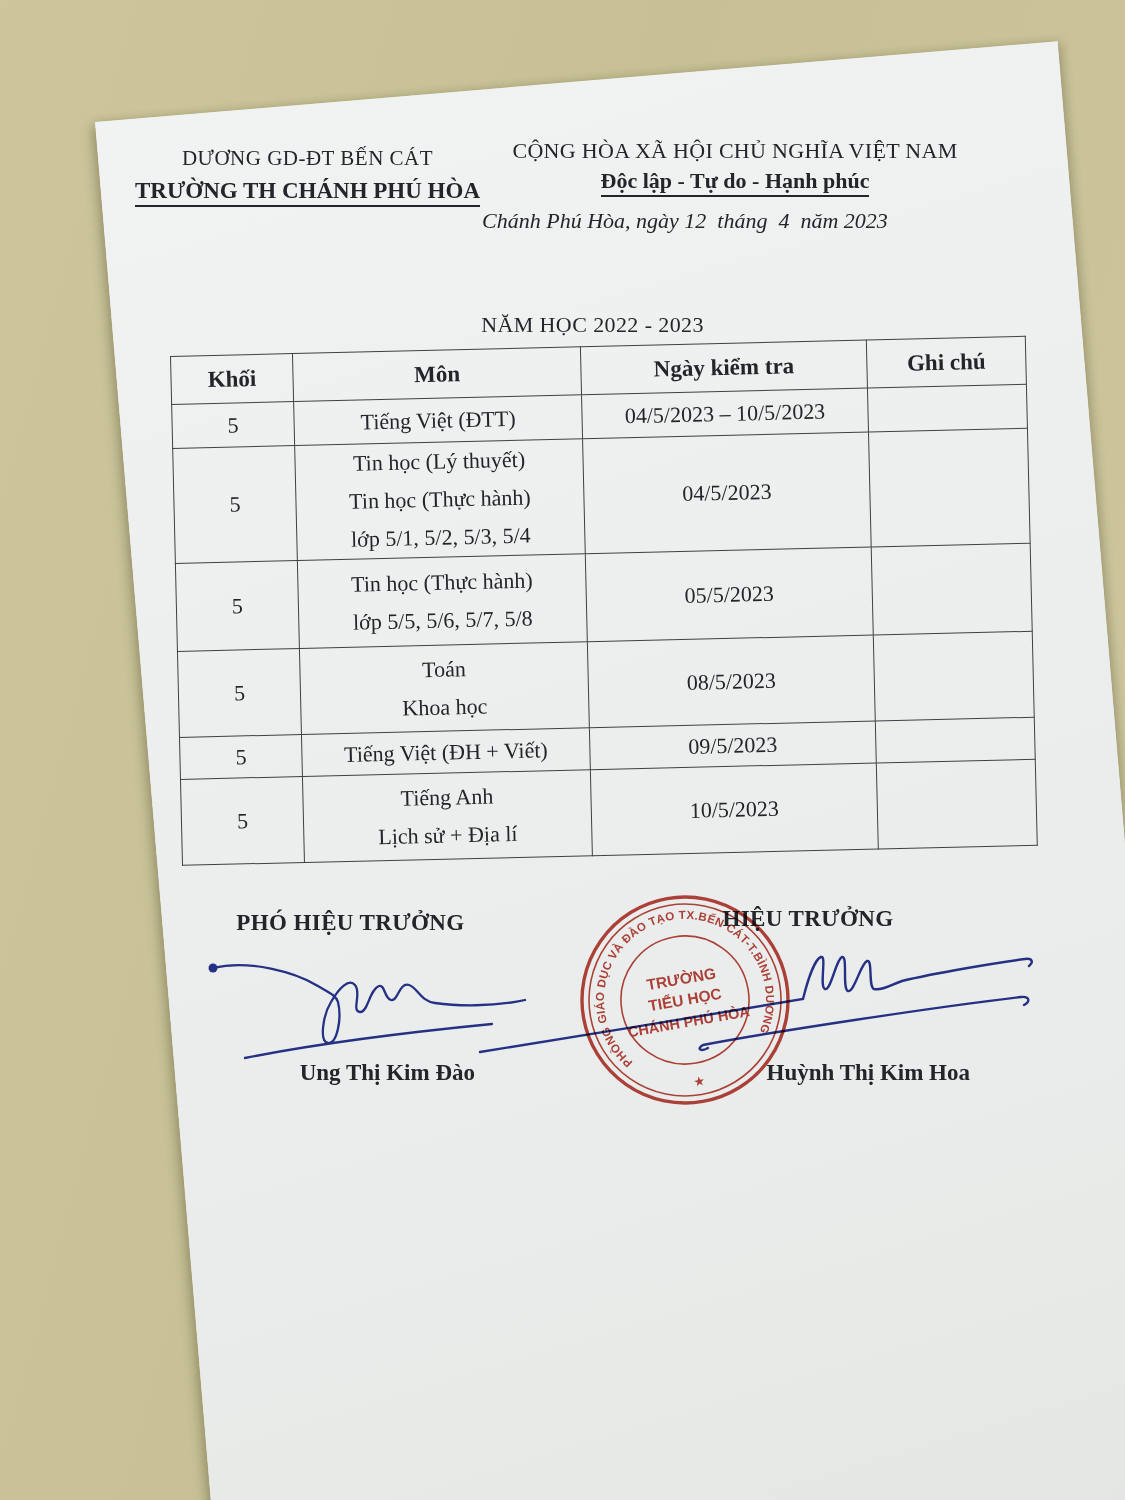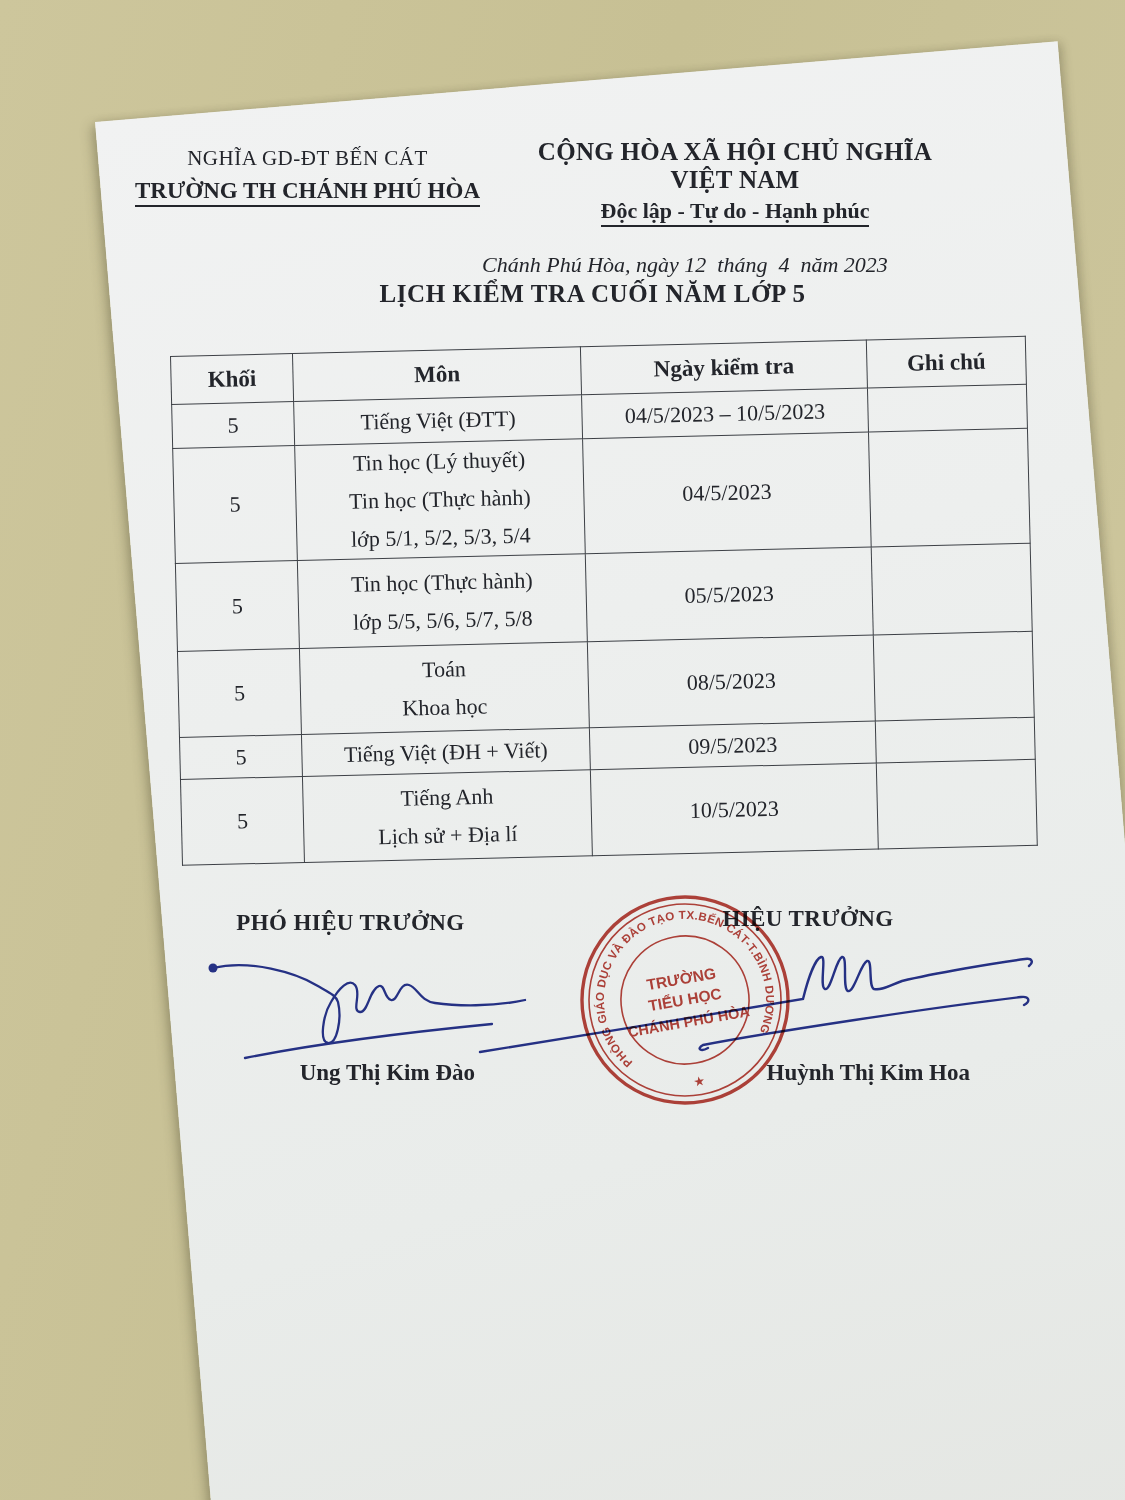--- a/index.html
+++ b/index.html
@@ -14,21 +14,21 @@
     transform:rotate(-4.8deg);transform-origin:top left;
     background:linear-gradient(168deg,#f1f2f2 0%,#edefee 35%,#e9ecea 65%,#e3e5e1 100%);
     box-shadow:-4px 4px 12px rgba(70,66,40,.35), 4px 2px 10px rgba(70,66,40,.22);
   }
   .content{position:absolute;left:0;top:0;width:1125px;height:1500px;}
   .abs{position:absolute;}
   .center{text-align:center;}
   .hdr-line1{font-size:21px;letter-spacing:.5px;}
   .hdr-line2{font-size:23px;font-weight:bold;margin-top:7px;}
   .hdr-line2 .u, .hdr-right .u{display:inline-block;border-bottom:2px solid #23252b;padding-bottom:1px;}
-  .hdr-right-line1{font-size:25px;font-weight:bold;letter-spacing:.3px;}
+  .hdr-right-line1{font-size:22px;font-weight:normal;letter-spacing:.3px;}
   .hdr-right-line2{font-size:22px;font-weight:bold;margin-top:4px;}
   .dateline{font-size:22px;font-style:italic;white-space:pre-wrap;}
   .title1{font-size:25px;font-weight:bold;letter-spacing:.6px;}
   .title2{font-size:22px;letter-spacing:.4px;}
   table.exam{
     border-collapse:collapse;table-layout:fixed;width:855px;
     transform:rotate(-1.35deg);transform-origin:top left;
   }
   table.exam td,table.exam th{
     border:1.6px solid #3d4046;text-align:center;vertical-align:middle;
@@ -42,32 +42,32 @@
   .ink{mix-blend-mode:multiply;}
 </style>
 </head>
 <body>
 
 <div class="paper"></div>
 
 <div class="content">
 
   <div class="abs center" style="left:135px;top:146px;width:345px;">
-    <div class="hdr-line1">NGHĨA GD-ĐT BẾN CÁT</div>
+    <div class="hdr-line1">DƯƠNG GD-ĐT BẾN CÁT</div>
     <div class="hdr-line2"><span class="u">TRƯỜNG TH CHÁNH PHÚ HÒA</span></div>
   </div>
 
   <div class="abs center hdr-right" style="left:505px;top:138px;width:460px;">
     <div class="hdr-right-line1">CỘNG HÒA XÃ HỘI CHỦ NGHĨA VIỆT NAM</div>
     <div class="hdr-right-line2"><span class="u">Độc lập - Tự do - Hạnh phúc</span></div>
   </div>
 
-  <div class="abs center dateline" style="left:420px;top:208px;width:530px;margin-top:44px;">Chánh Phú Hòa, ngày 12  tháng  4  năm 2023</div>
+  <div class="abs center dateline" style="left:420px;top:208px;width:530px;">Chánh Phú Hòa, ngày 12  tháng  4  năm 2023</div>
 
-  <div class="abs center title1" style="left:165px;top:280px;width:855px;">LỊCH KIỂM TRA CUỐI NĂM LỚP 5</div>
+  <div class="abs center title2" style="left:165px;top:312px;width:855px;">NĂM HỌC 2022 - 2023</div>
 
   <div class="abs" style="left:170px;top:356px;">
     <table class="exam">
       <colgroup>
           <col style="width:122px">
           <col style="width:288px">
           <col style="width:286px">
           <col style="width:159px">
         </colgroup>
       <tbody>

